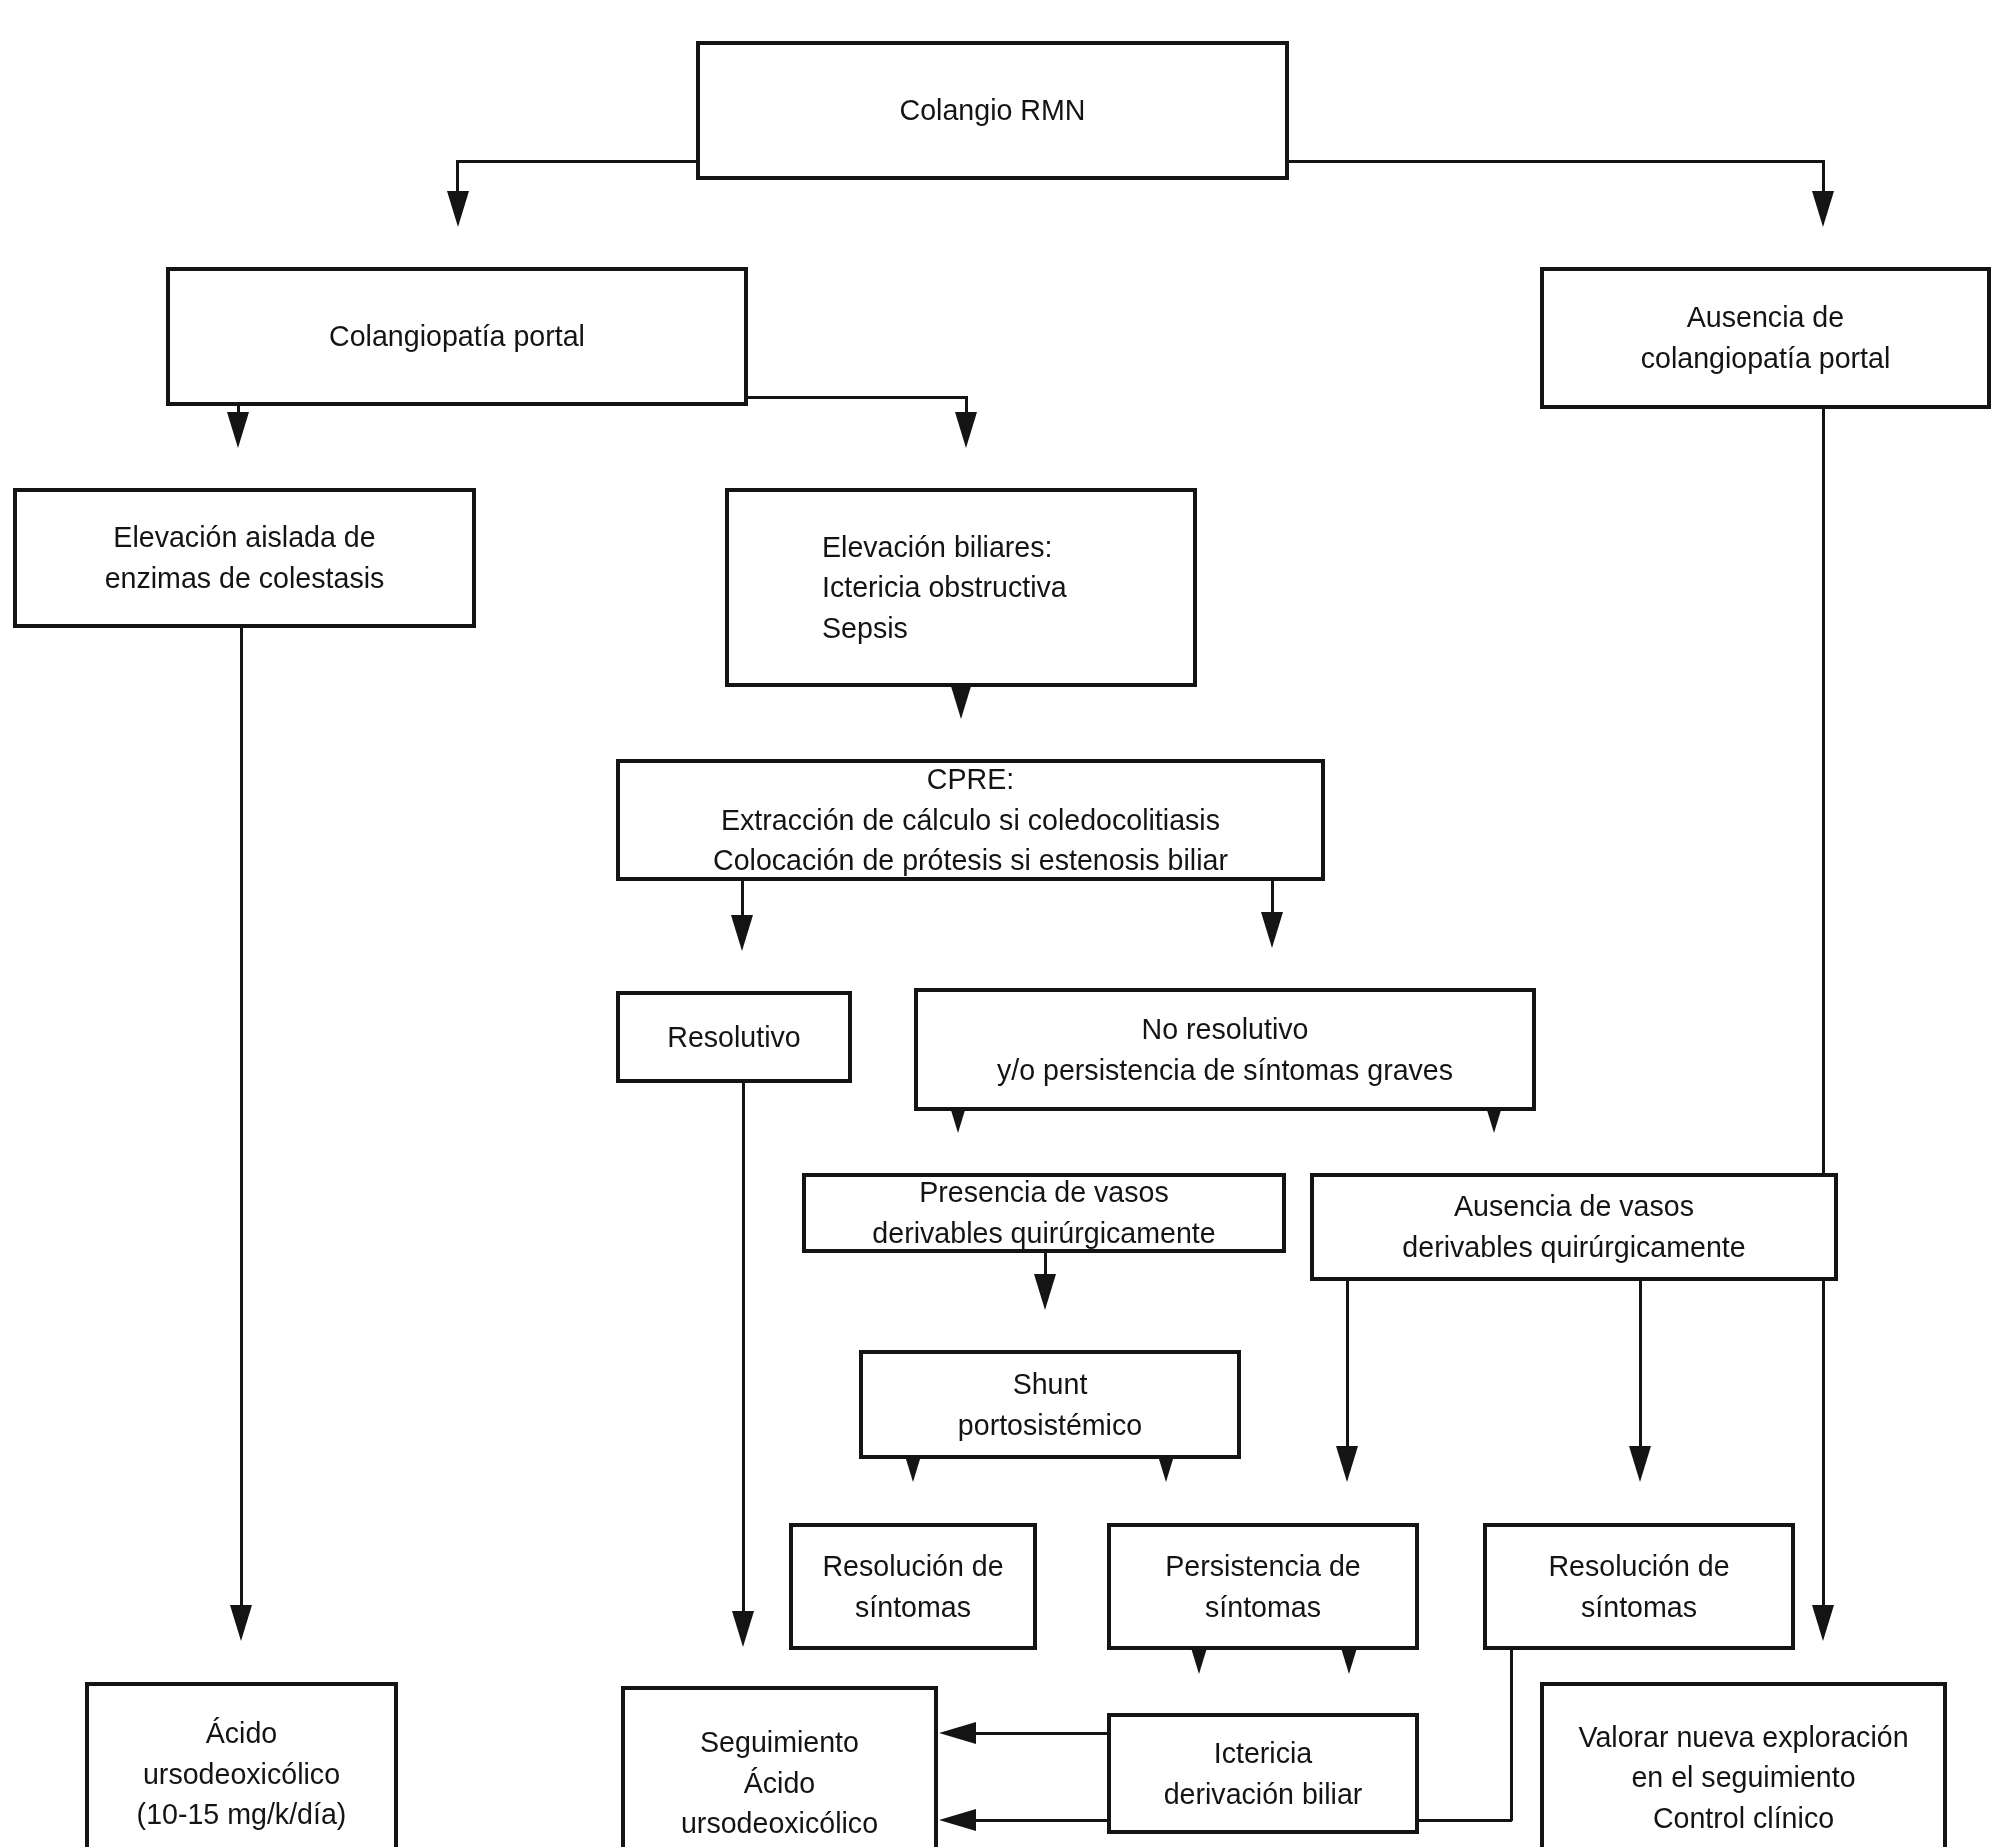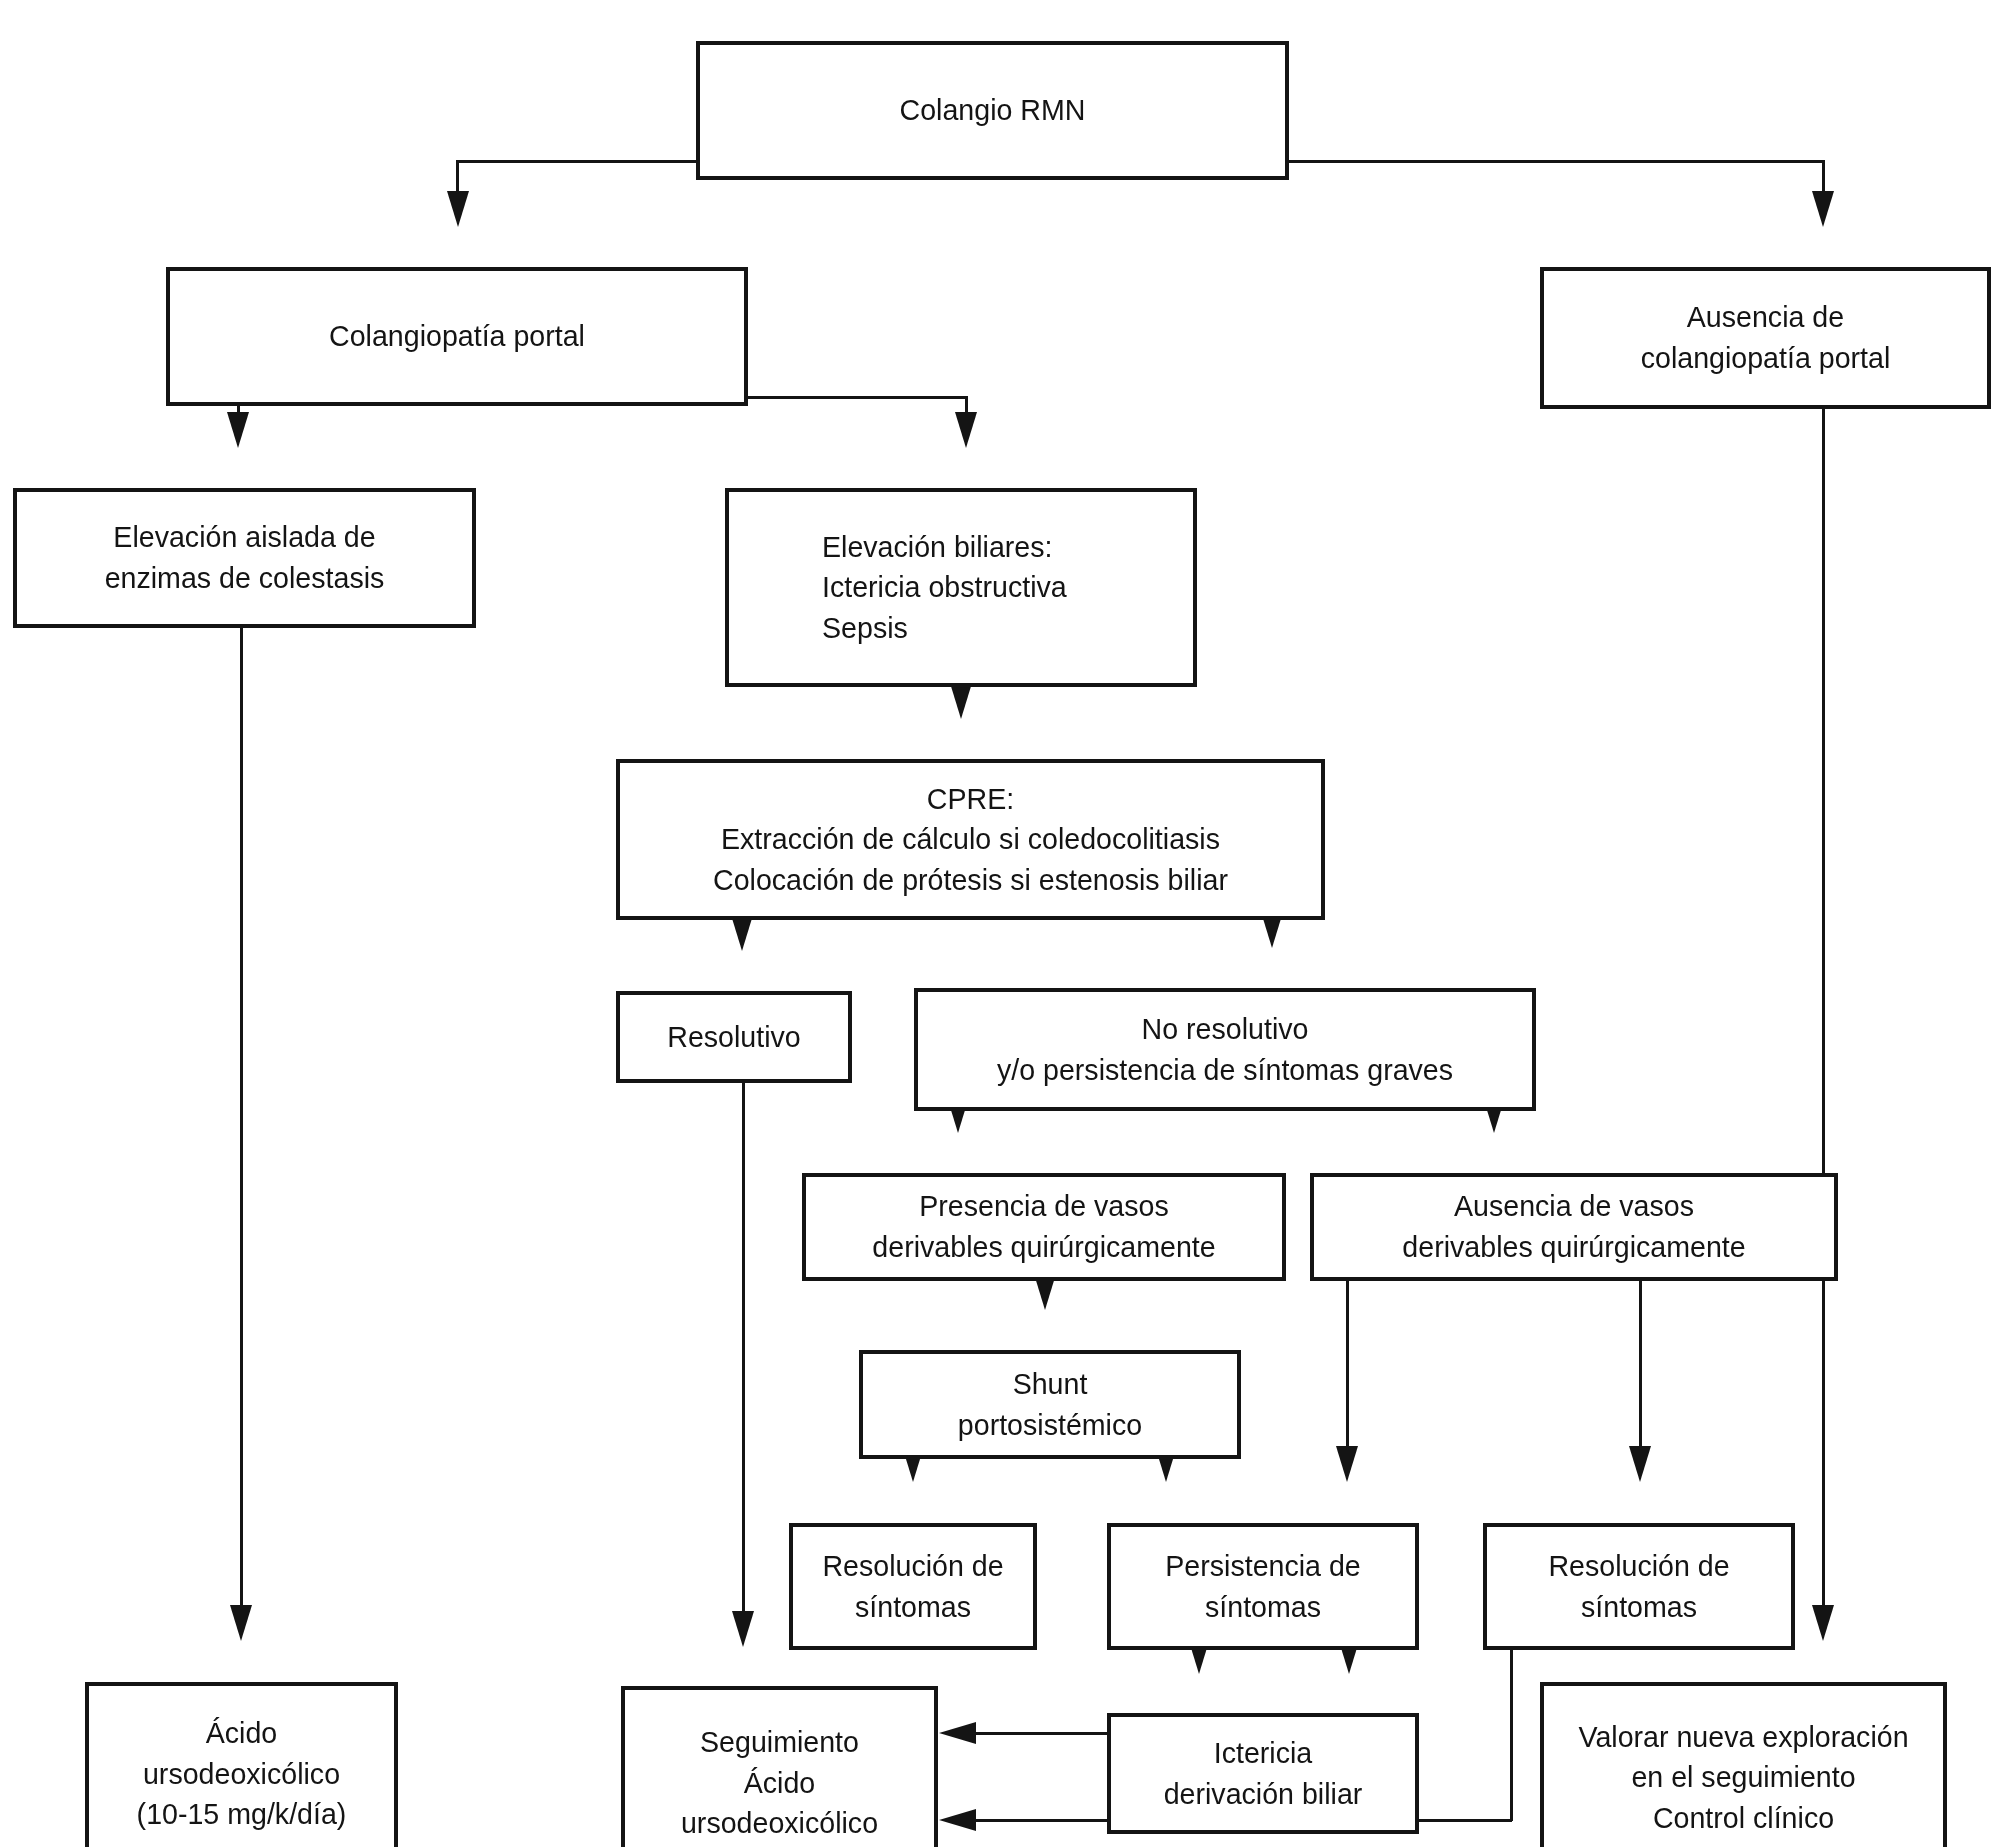--- a/index.html
+++ b/index.html
@@ -87,36 +87,36 @@
     <span>Elevación aislada de</span>
     <span>enzimas de colestasis</span>
   </div>
 
   <div class="node left-text" style="left:725px;top:448px;width:472px;height:199px">
     <span>Elevación biliares:</span>
     <span>Ictericia obstructiva</span>
     <span>Sepsis</span>
   </div>
 
-  <div class="node" style="left:616px;top:719px;width:709px;height:161px">
+  <div class="node" style="left:616px;top:719px;width:709px;height:122px">
     <span>CPRE:</span>
     <span>Extracción de cálculo si coledocolitiasis</span>
     <span>Colocación de prótesis si estenosis biliar</span>
   </div>
 
   <div class="node" style="left:616px;top:951px;width:236px;height:92px">
     <span>Resolutivo</span>
   </div>
 
   <div class="node" style="left:914px;top:948px;width:622px;height:123px">
     <span>No resolutivo</span>
     <span>y/o persistencia de síntomas graves</span>
   </div>
 
-  <div class="node" style="left:802px;top:1133px;width:484px;height:108px">
+  <div class="node" style="left:802px;top:1133px;width:484px;height:80px">
     <span>Presencia de vasos</span>
     <span>derivables quirúrgicamente</span>
   </div>
 
   <div class="node" style="left:1310px;top:1133px;width:528px;height:108px">
     <span>Ausencia de vasos</span>
     <span>derivables quirúrgicamente</span>
   </div>
 
   <div class="node" style="left:859px;top:1310px;width:382px;height:109px">

